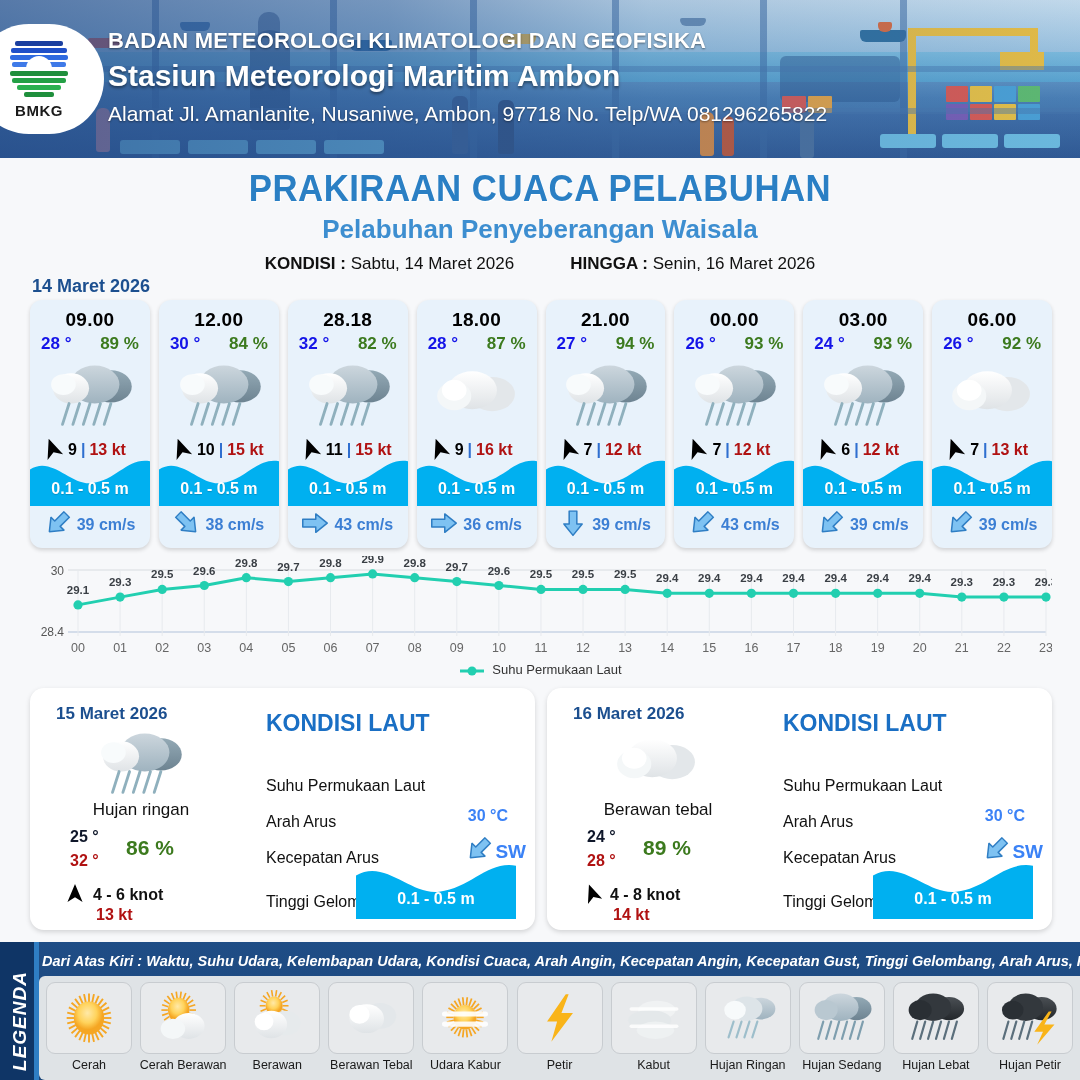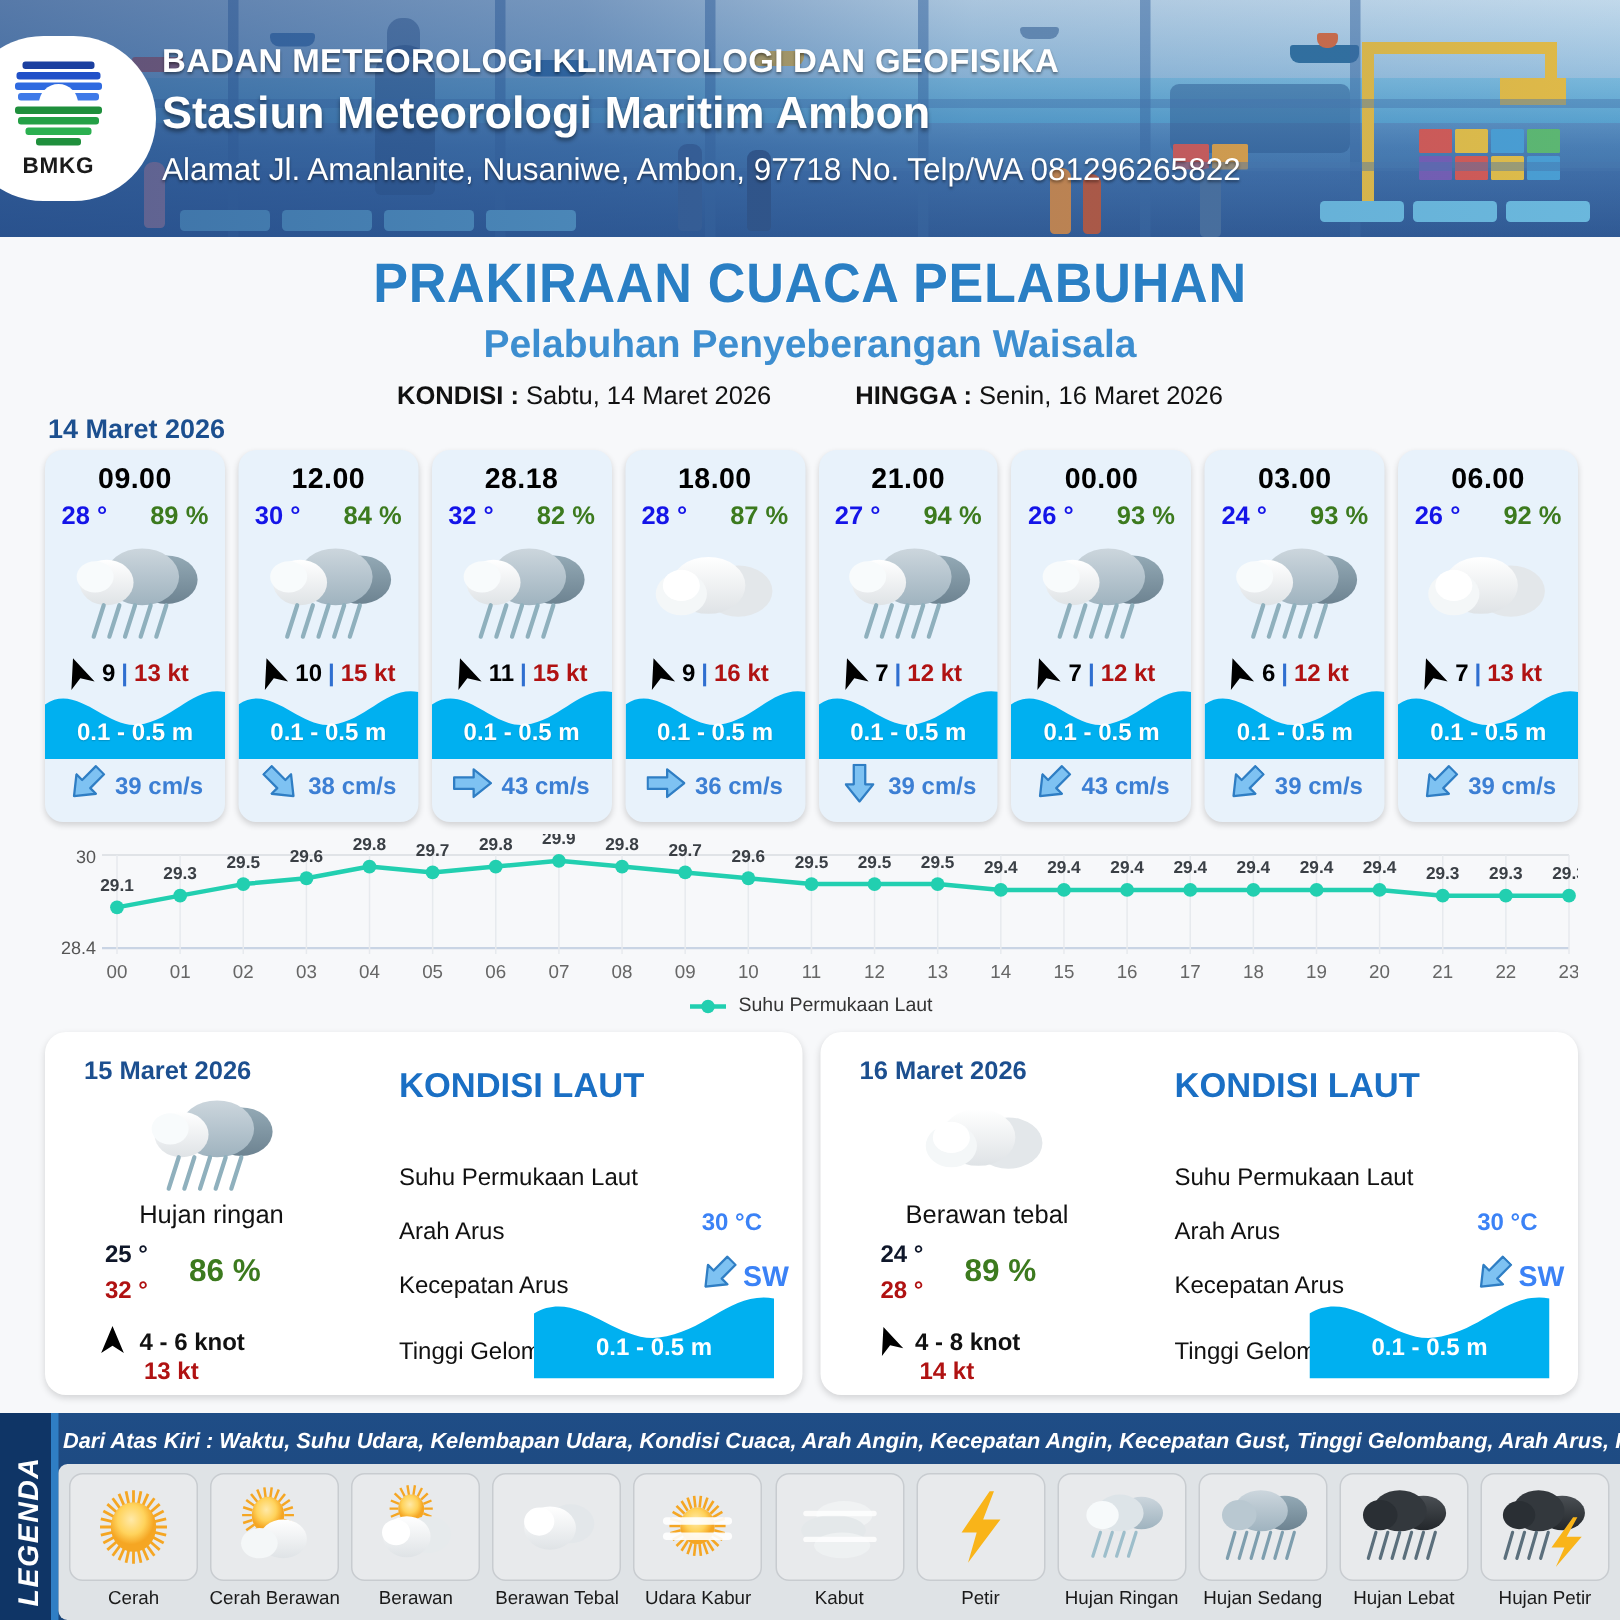--- a/index.html
+++ b/index.html
@@ -1332,20 +1332,51 @@
       <rect x="18" y="30" width="64" height="7" rx="3.5" fill="#ffffff" opacity=".9"></rect>
       <rect x="18" y="44" width="64" height="7" rx="3.5" fill="#ffffff" opacity=".9"></rect>
     </svg>
       </div>
     <div class="leg-label">Udara Kabur</div>
     </div>
     <div class="leg-item">
       <div class="leg-card">
         <svg viewBox="0 0 100 78" width="72" height="58">
           <defs>
+    <radialGradient id="sunl5" cx="45%" cy="35%">
+              <stop offset="0%" stop-color="#ffe9a8"></stop>
+              <stop offset="60%" stop-color="#ffd35c"></stop>
+              <stop offset="100%" stop-color="#f5a623"></stop>
+            </radialGradient>
+    <linearGradient id="cwl5" x1="0" y1="0" x2="0" y2="1">
+              <stop offset="0%" stop-color="#ffffff"></stop>
+              <stop offset="100%" stop-color="#dfe3e6"></stop>
+            </linearGradient>
+    <linearGradient id="cgl5" x1="0" y1="0" x2="0" y2="1">
+              <stop offset="0%" stop-color="#ccd6dd"></stop>
+              <stop offset="100%" stop-color="#9fb3bf"></stop>
+            </linearGradient>
+    <linearGradient id="cdl5" x1="0" y1="0" x2="0" y2="1">
+              <stop offset="0%" stop-color="#93a9b5"></stop>
+              <stop offset="100%" stop-color="#6d8391"></stop>
+            </linearGradient>
+    <linearGradient id="ckl5" x1="0" y1="0" x2="0" y2="1">
+              <stop offset="0%" stop-color="#4a4f54"></stop>
+              <stop offset="100%" stop-color="#23272b"></stop>
+            </linearGradient>
+  </defs>
+      <polygon points="58,6 32,44 46,44 38,72 68,32 52,32 62,6" fill="#f9b419"></polygon>
+    </svg>
+      </div>
+    <div class="leg-label">Petir</div>
+    </div>
+    <div class="leg-item">
+      <div class="leg-card">
+        <svg viewBox="0 0 100 78" width="72" height="58">
+          <defs>
     <radialGradient id="sunl6" cx="45%" cy="35%">
               <stop offset="0%" stop-color="#ffe9a8"></stop>
               <stop offset="60%" stop-color="#ffd35c"></stop>
               <stop offset="100%" stop-color="#f5a623"></stop>
             </radialGradient>
     <linearGradient id="cwl6" x1="0" y1="0" x2="0" y2="1">
               <stop offset="0%" stop-color="#ffffff"></stop>
               <stop offset="100%" stop-color="#dfe3e6"></stop>
             </linearGradient>
     <linearGradient id="cgl6" x1="0" y1="0" x2="0" y2="1">
@@ -1362,51 +1393,20 @@
             </linearGradient>
   </defs>
       <ellipse cx="54" cy="28" rx="26" ry="13" fill="#f0f2f3"></ellipse>
       <ellipse cx="44" cy="42" rx="30" ry="14" fill="#e4e8ea"></ellipse>
       <ellipse cx="52" cy="56" rx="26" ry="12" fill="#eef1f2"></ellipse>
       <rect x="16" y="24" width="68" height="5" rx="2.5" fill="#fff" opacity=".8"></rect>
       <rect x="16" y="48" width="68" height="5" rx="2.5" fill="#fff" opacity=".8"></rect>
     </svg>
       </div>
     <div class="leg-label">Kabut</div>
-    </div>
-    <div class="leg-item">
-      <div class="leg-card">
-        <svg viewBox="0 0 100 78" width="72" height="58">
-          <defs>
-    <radialGradient id="sunl5" cx="45%" cy="35%">
-              <stop offset="0%" stop-color="#ffe9a8"></stop>
-              <stop offset="60%" stop-color="#ffd35c"></stop>
-              <stop offset="100%" stop-color="#f5a623"></stop>
-            </radialGradient>
-    <linearGradient id="cwl5" x1="0" y1="0" x2="0" y2="1">
-              <stop offset="0%" stop-color="#ffffff"></stop>
-              <stop offset="100%" stop-color="#dfe3e6"></stop>
-            </linearGradient>
-    <linearGradient id="cgl5" x1="0" y1="0" x2="0" y2="1">
-              <stop offset="0%" stop-color="#ccd6dd"></stop>
-              <stop offset="100%" stop-color="#9fb3bf"></stop>
-            </linearGradient>
-    <linearGradient id="cdl5" x1="0" y1="0" x2="0" y2="1">
-              <stop offset="0%" stop-color="#93a9b5"></stop>
-              <stop offset="100%" stop-color="#6d8391"></stop>
-            </linearGradient>
-    <linearGradient id="ckl5" x1="0" y1="0" x2="0" y2="1">
-              <stop offset="0%" stop-color="#4a4f54"></stop>
-              <stop offset="100%" stop-color="#23272b"></stop>
-            </linearGradient>
-  </defs>
-      <polygon points="58,6 32,44 46,44 38,72 68,32 52,32 62,6" fill="#f9b419"></polygon>
-    </svg>
-      </div>
-    <div class="leg-label">Petir</div>
     </div>
     <div class="leg-item">
       <div class="leg-card">
         <svg viewBox="0 0 100 78" width="72" height="58">
           <defs>
     <radialGradient id="sunl7" cx="45%" cy="35%">
               <stop offset="0%" stop-color="#ffe9a8"></stop>
               <stop offset="60%" stop-color="#ffd35c"></stop>
               <stop offset="100%" stop-color="#f5a623"></stop>
             </radialGradient>

